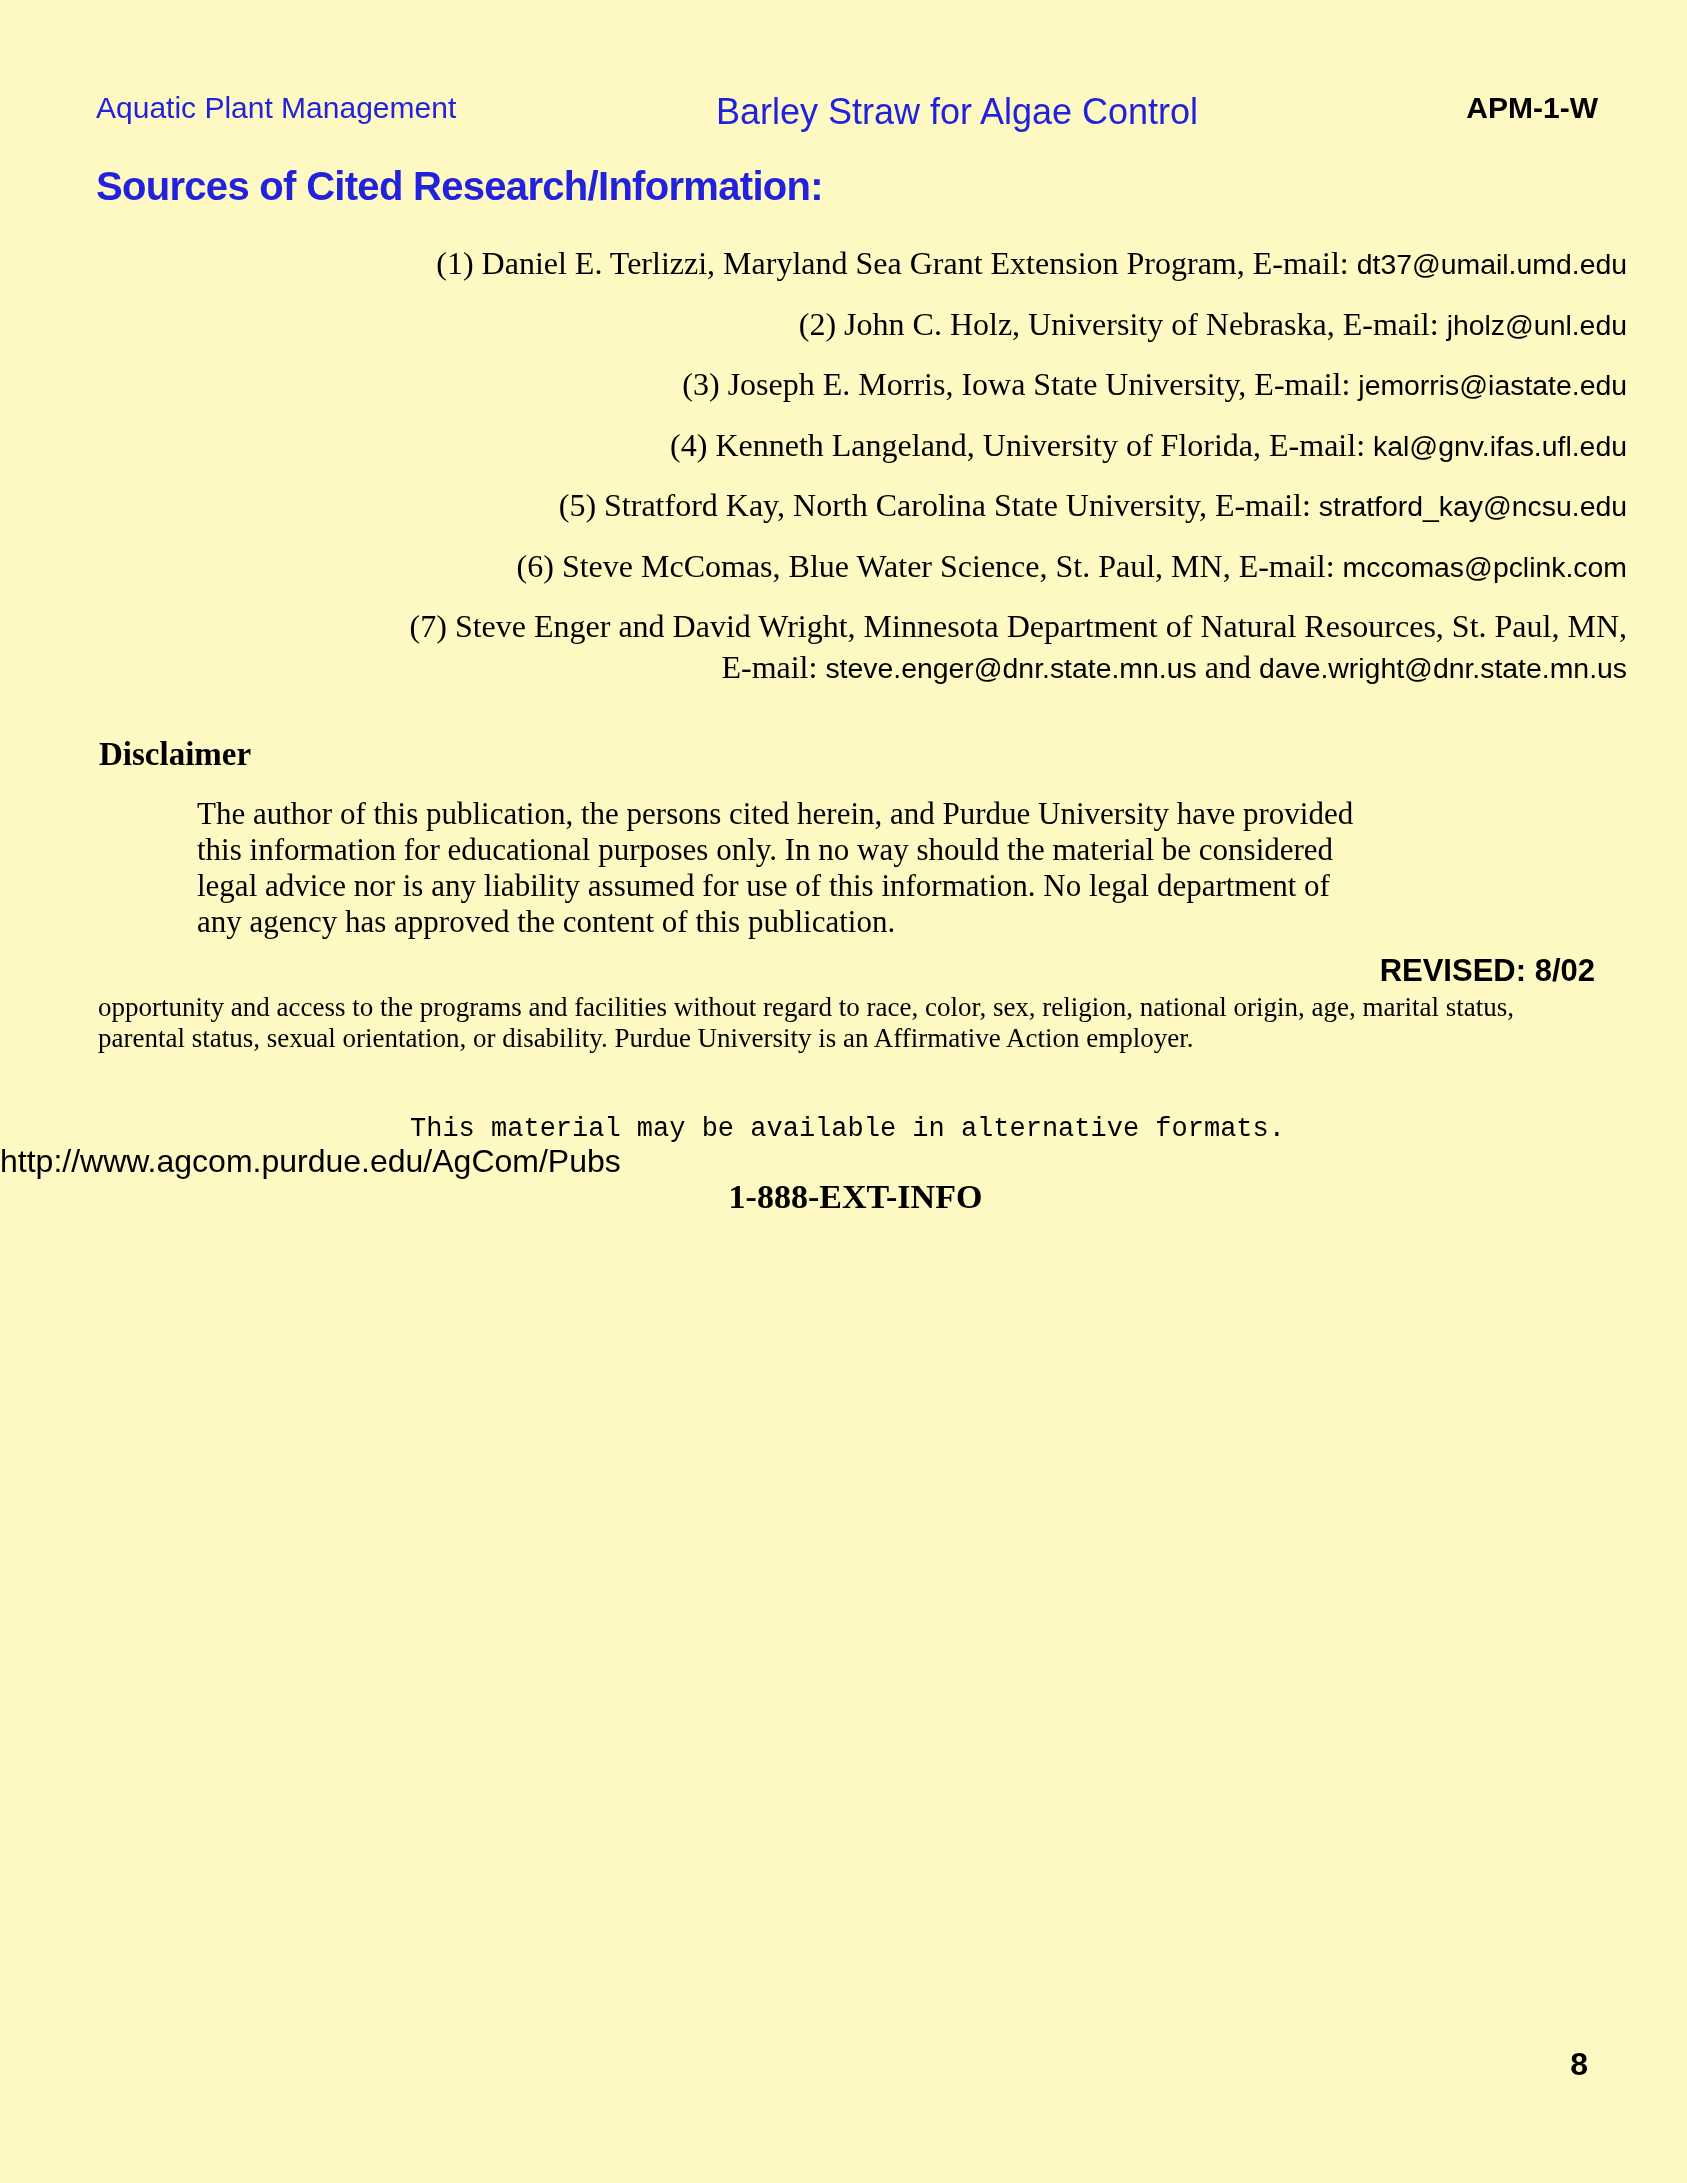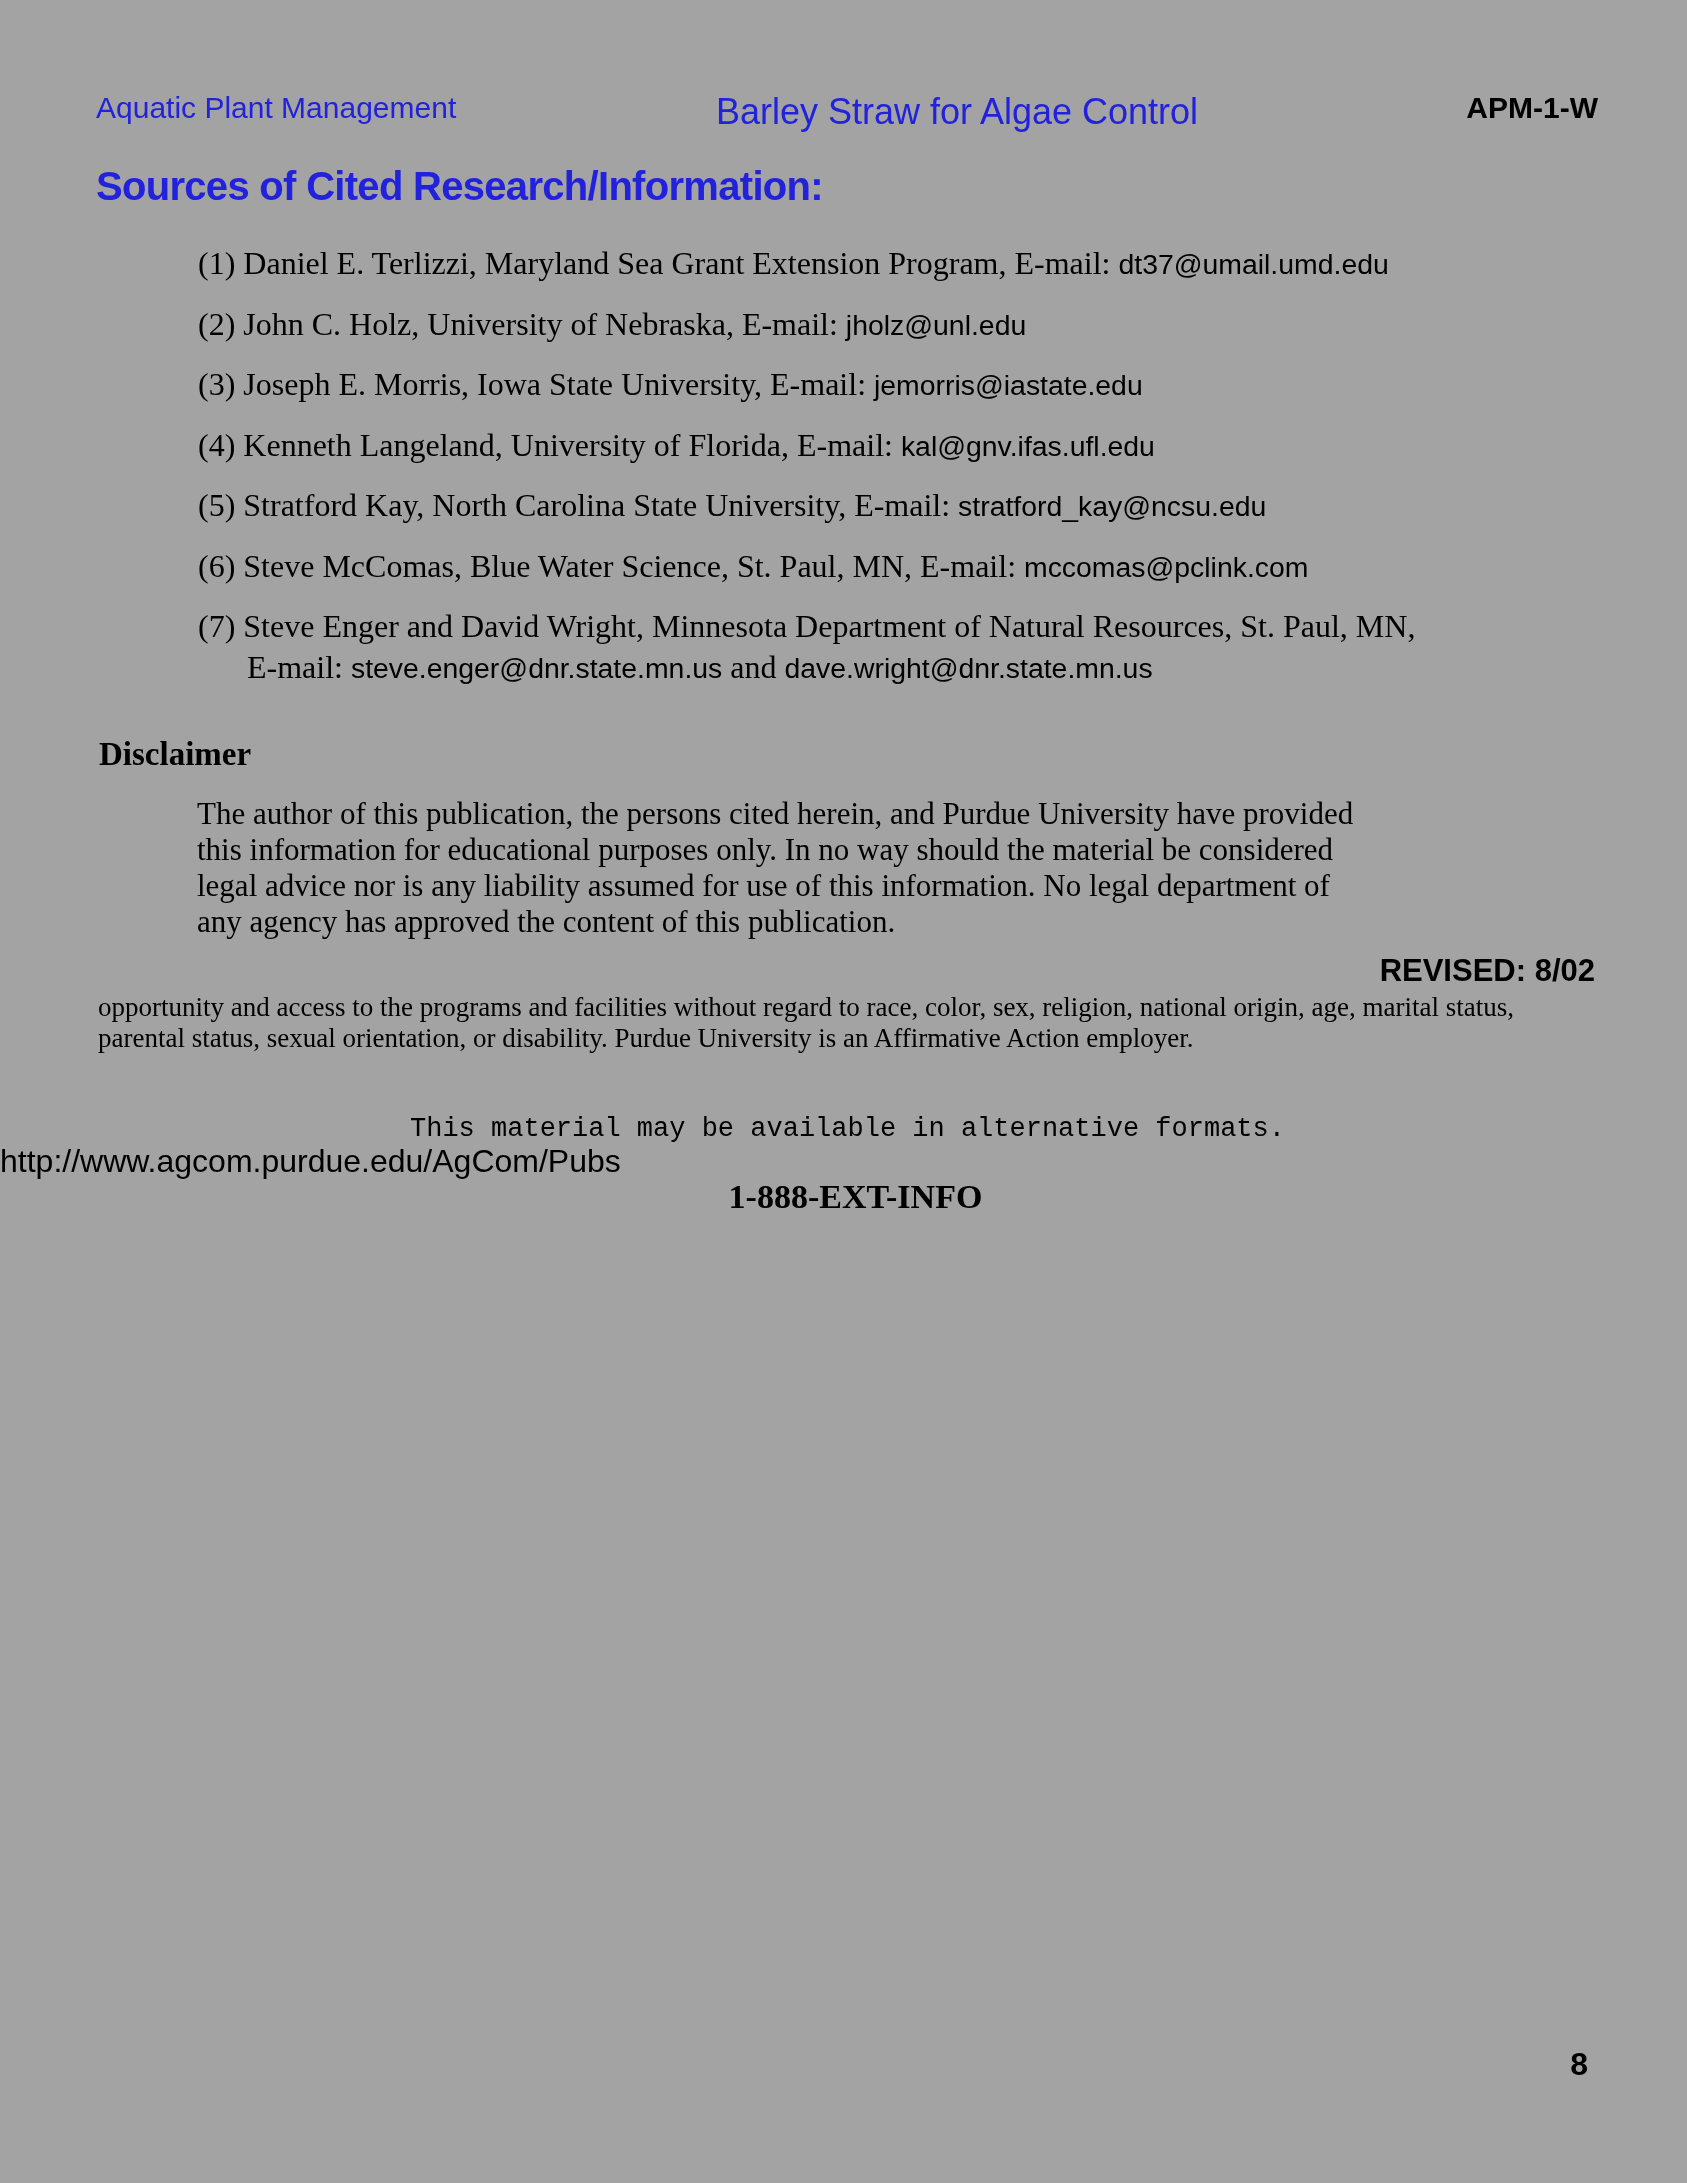--- a/index.html
+++ b/index.html
@@ -4,21 +4,21 @@
 <style>
   html, body {
     margin: 0;
     padding: 0;
     background: #ffffff;
   }
   .page {
     position: relative;
     width: 1687px;
     height: 2183px;
-    background: #a3a3a3;
+    background: #fef9c3;
     overflow: hidden;
     font-family: "Liberation Serif", serif;
     color: #000000;
   }
 
   
   .header { position: absolute; top: 91px; left: 0; width: 100%; height: 40px; }
   .header-left {
     position: absolute; left: 96px; top: 0;
     font-family: "Liberation Sans", sans-serif;
@@ -45,20 +45,21 @@
 
   
   .sources {
     position: absolute; top: 243px; left: 198px; width: 1429px;
     font-size: 32px; line-height: 41px;
   }
   .src-item {
     padding-left: 49px; text-indent: -49px;
     margin-bottom: 18.5px;
     white-space: nowrap;
+    text-align: right;
   }
   .src-num { display: inline; }
   .src-email {
     font-family: "Liberation Sans", sans-serif;
     font-size: 28.4px;
   }
   .src-line2 { text-indent: 0; white-space: nowrap; }
 
   
   .disclaimer-heading {

